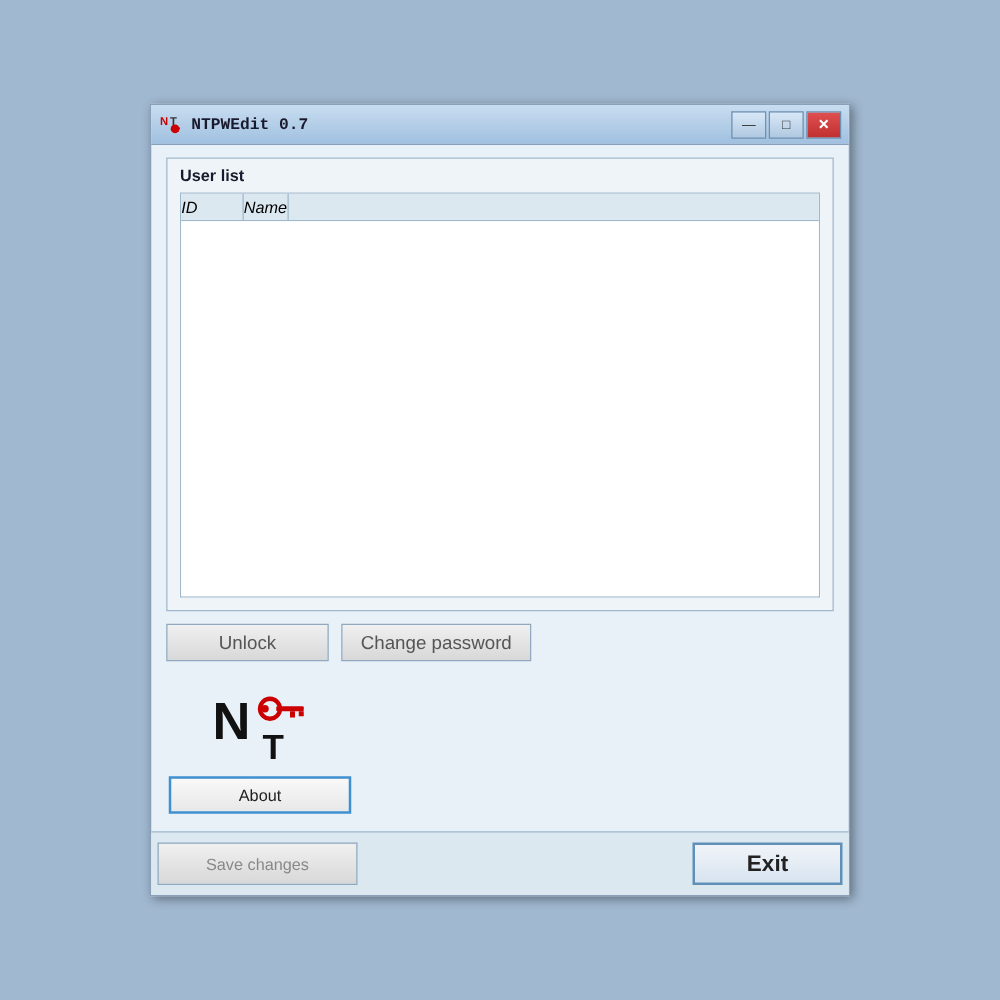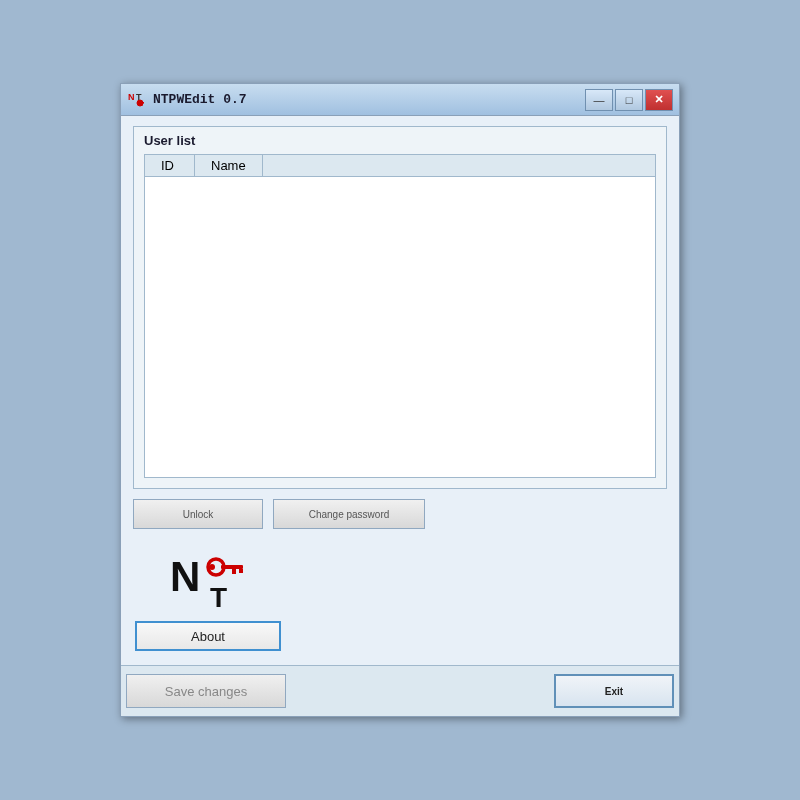--- a/index.html
+++ b/index.html
@@ -171,23 +171,24 @@
       min-height: 320px;
     }
 
     .table-header {
       display: flex;
       background: #dce8f0;
       border-bottom: 1px solid #a0b8cc;
     }
 
     .table-header-cell {
-      padding: 3px 16px;
+      padding: 3px 0;
       font-size: 13px;
       border-right: 1px solid #a0b8cc;
+      font-style: italic;
     }
 
     .table-header-cell:first-child {
       width: 50px;
     }
 
     .table-body {
       min-height: 300px;
       background: white;
     }
@@ -214,21 +215,21 @@
       display: flex;
       gap: 10px;
       margin-top: 10px;
     }
 
     .unlock-btn, .change-pwd-btn {
       height: 30px;
       border: 1px solid #90a8c0;
       background: linear-gradient(to bottom, #f0f0f0, #d8d8d8);
       cursor: pointer;
-      font-size: 10px;
+      font-size: 15px;
       color: #555;
       text-align: center;
     }
 
     .unlock-btn {
       width: 130px;
     }
 
     .change-pwd-btn {
       width: 152px;
@@ -254,21 +255,21 @@
       font-size: 13px;
       color: #888;
     }
 
     .exit-btn {
       width: 120px;
       height: 34px;
       border: 2px solid #6090b8;
       background: linear-gradient(to bottom, #f0f4f8, #d8e4f0);
       cursor: pointer;
-      font-size: 10px;
+      font-size: 18px;
       color: #222;
       font-weight: bold;
     }
   </style>
 </head>
 <body>
 
 <div class="window">
 
   <div class="title-bar">

